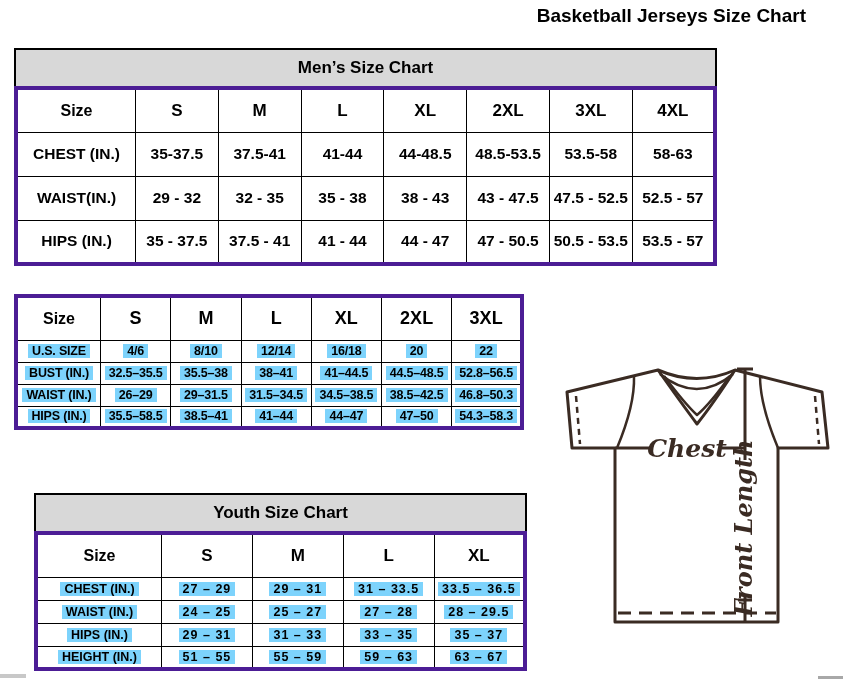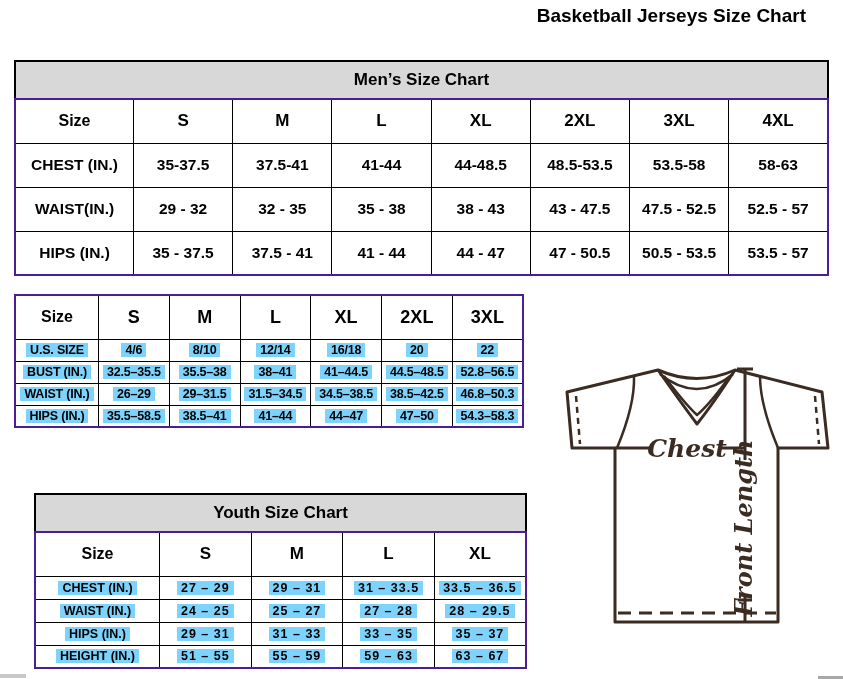--- a/index.html
+++ b/index.html
@@ -13,28 +13,28 @@
     font-size:19px;font-weight:bold;letter-spacing:0px;
   }
   .section{position:absolute;}
   .bar{
     background:#d8d8d8;border:2px solid #000;height:36px;
     display:flex;align-items:center;justify-content:center;
     font-weight:bold;font-size:17px;
   }
   table{
     border-collapse:collapse;table-layout:fixed;width:100%;
-    margin-top:-2px;border:2px solid #4c1d95;
+    margin-top:-2px;border:4px solid #4c1d95;
   }
   th,td{
     border:1.5px solid #000;text-align:center;vertical-align:middle;
     font-weight:bold;padding:0;
   }
   
-  #mens-section{left:14px;top:60px;width:815px;border-radius:27px;}
+  #mens-section{left:14px;top:48px;width:703px;border-radius:27px;}
   #mens-table thead tr{height:44px;font-size:17px;}
   #mens-table tbody tr{height:44px;font-size:15.5px;}
   #mens-table th:first-child{width:117px;}
   #mens-table thead th:first-child{font-size:16px;}
   
   #womens-section{left:14px;top:296px;width:510px;}
   #womens-table thead tr{height:44px;font-size:18px;}
   #womens-table th:first-child{width:82px;}
   #womens-table thead th:first-child{font-size:16px;}
   #womens-table tbody tr{height:22px;font-size:12.5px;letter-spacing:-0.2px;}

